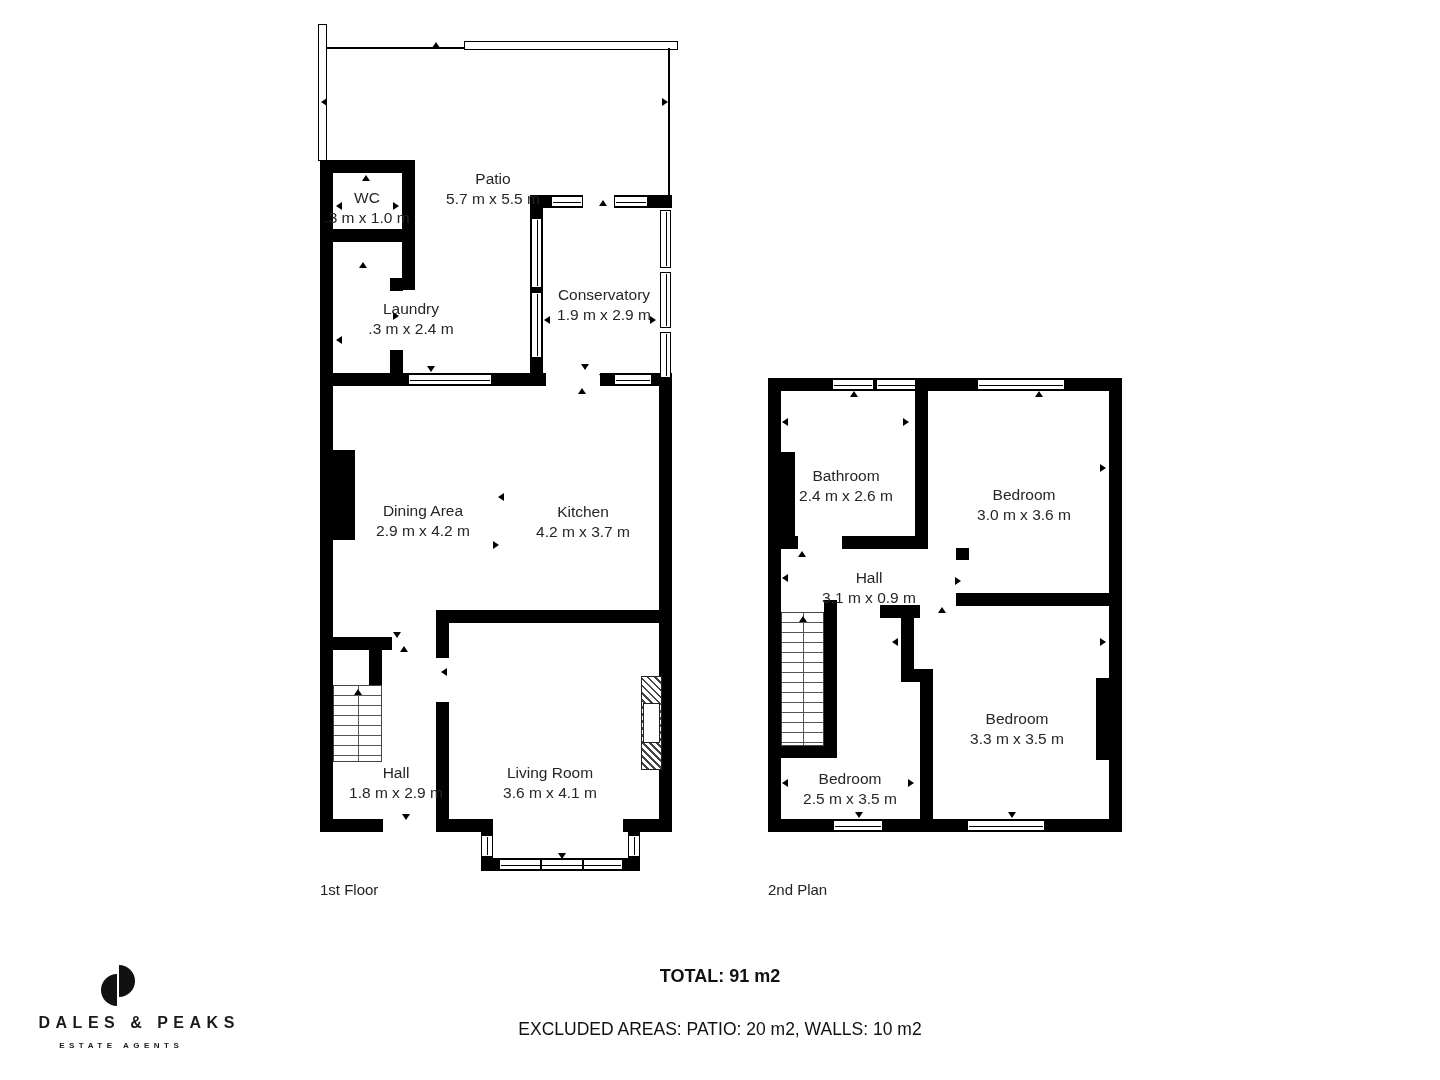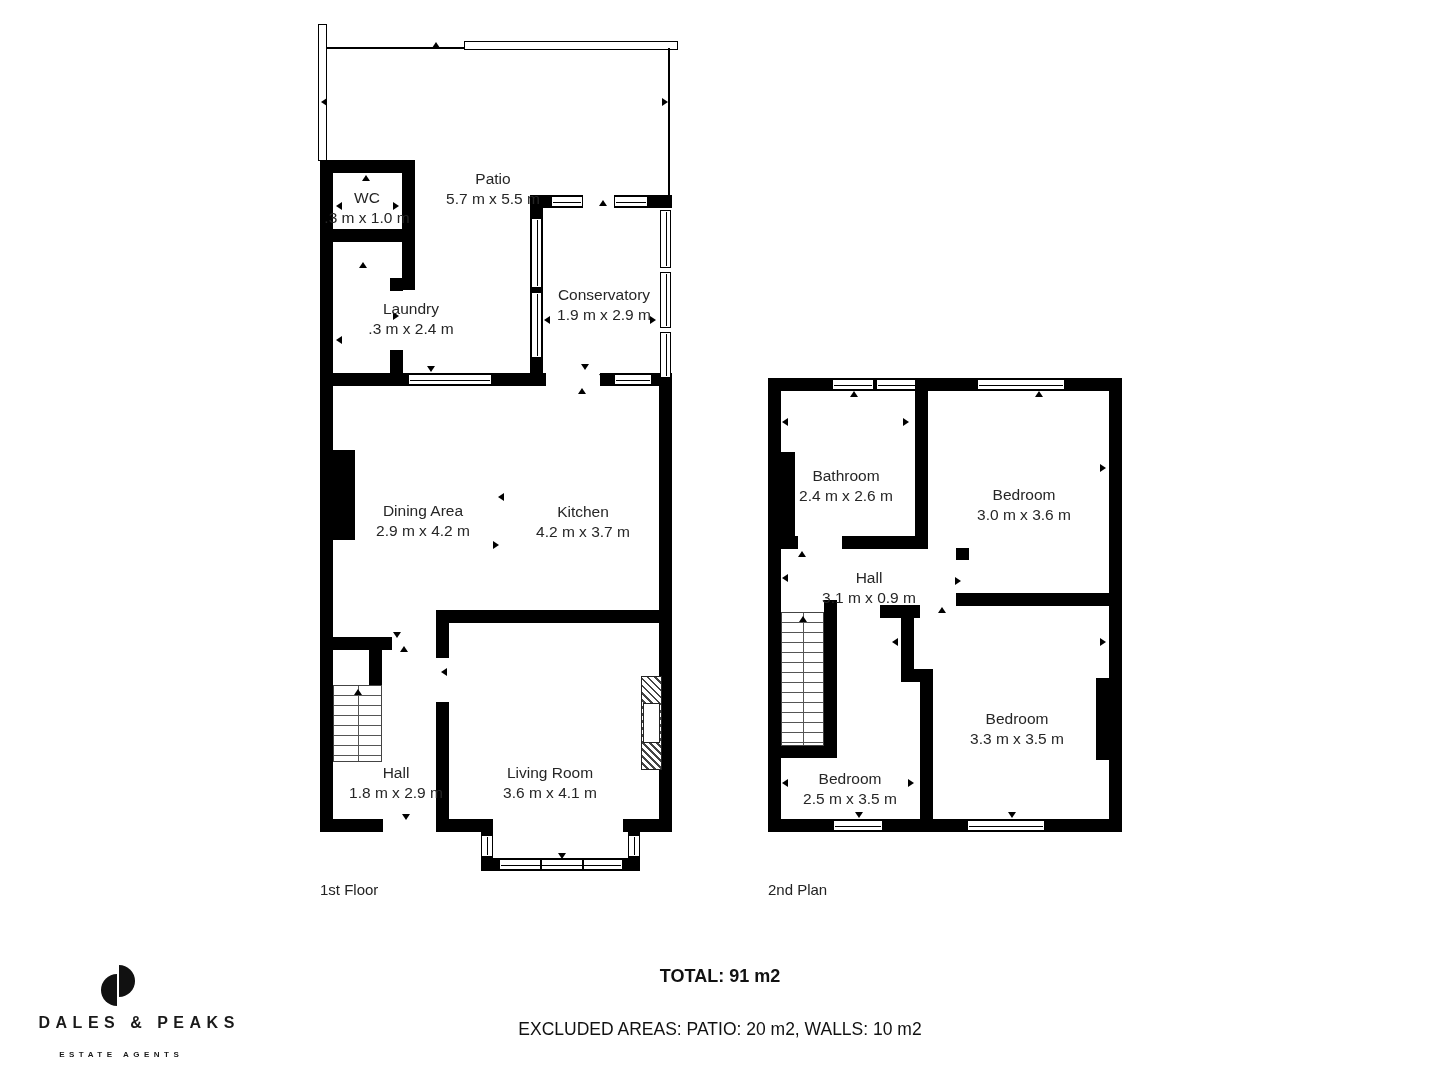--- a/index.html
+++ b/index.html
@@ -41,21 +41,21 @@
   .sum-excluded{top:1011px;font-size:17.5px;margin-top:8px;}
   .sum-disclaimer{top:1045px;font-size:10.5px;color:#333;}
   
   .logo{position:absolute;left:33px;top:960px;width:172px;text-align:center;color:#1a1a1a;}
   .logo-mark{position:relative;height:52px;}
   .half-l{position:absolute;left:68px;top:14px;width:16px;height:32px;background:#111;
           border-radius:16px 0 0 16px;}
   .half-r{position:absolute;left:86px;top:5px;width:16px;height:32px;background:#111;
           border-radius:0 16px 16px 0;}
   .logo-name{font-size:16px;font-weight:700;letter-spacing:5.5px;white-space:nowrap;margin-top:2px;text-indent:5.5px;}
-  .logo-tagline{font-size:8px;font-weight:700;letter-spacing:4.5px;margin-top:18px;text-indent:4.5px;}
+  .logo-tagline{font-size:8px;font-weight:700;letter-spacing:4.5px;margin-top:9px;text-indent:4.5px;}
 </style>
 </head>
 <body>
 
 <div id="canvas">
 
   <div>
 
     <div class="outline" style="left:318px;top:24px;width:9px;height:137px;"></div>
     <div class="tl" style="left:326px;top:47px;width:140px;height:2px;"></div>

